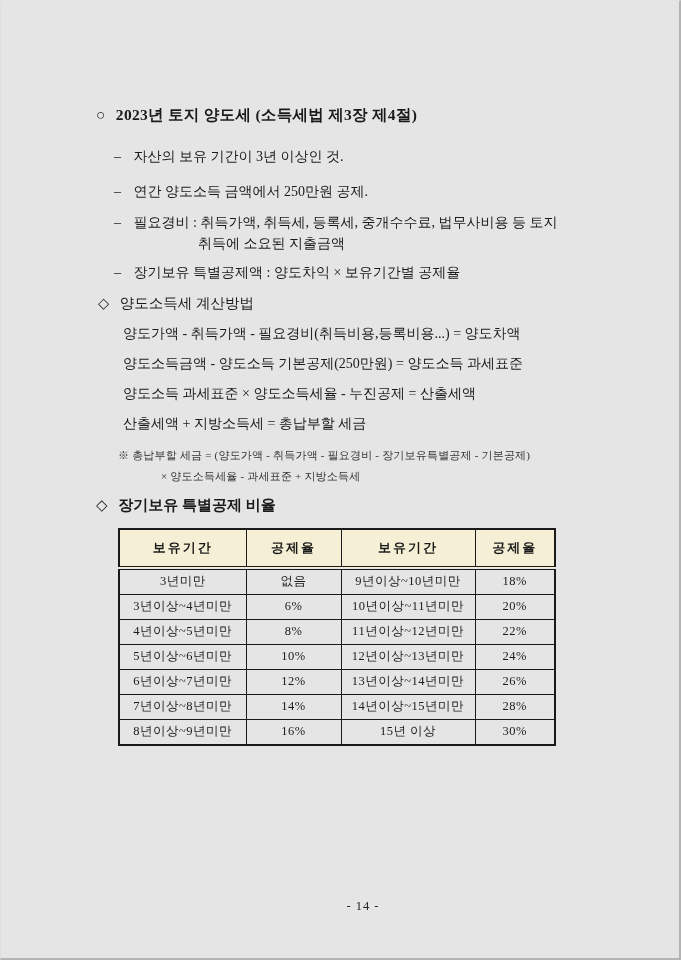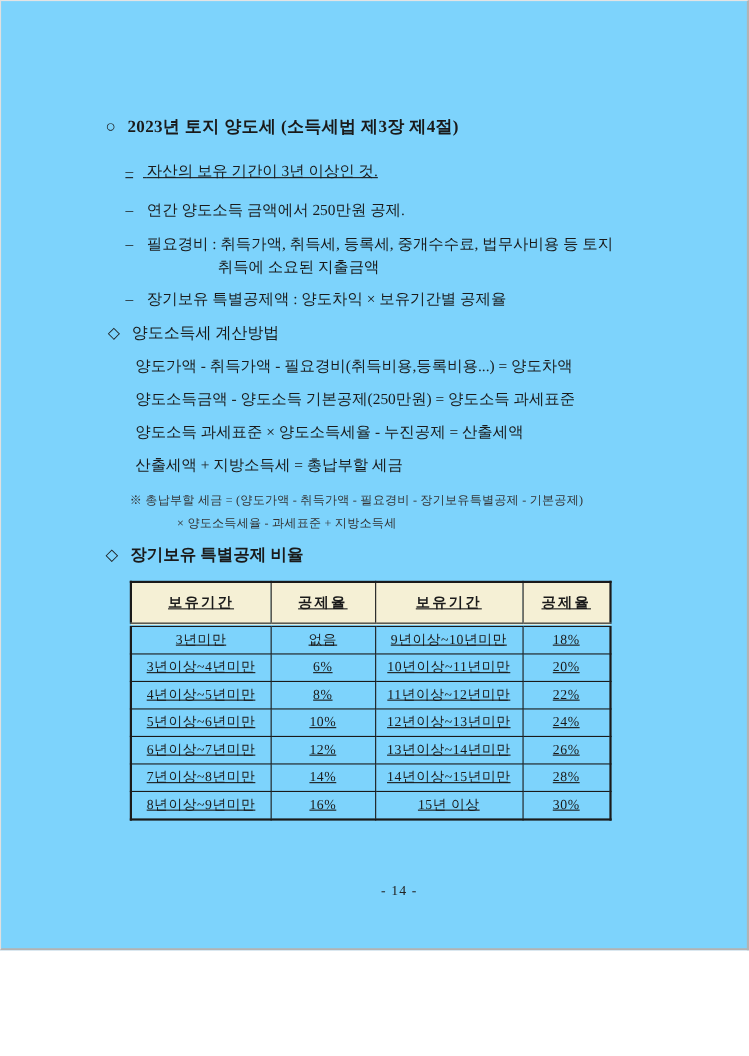--- a/index.html
+++ b/index.html
@@ -3,44 +3,44 @@
 <meta charset="utf-8">
 <style>
   html, body { margin: 0; padding: 0; background: #ffffff; }
   body {
     font-family: "Liberation Serif", "DejaVu Serif", serif;
     color: #1a1a1a;
   }
   .page {
     position: relative;
     width: 681px;
-    height: 864px;
+    height: 960px;
     box-sizing: border-box;
-    background: #7dd3fc;
+    background: #e5e5e5;
     border-top: 1px solid #e4e4e4;
     border-left: 1px solid #e0e0e0;
     border-right: 2px solid #b3b3b3;
     border-bottom: 2px solid #b3b3b3;
     overflow: hidden;
   }
   .content { padding: 104px 40px 0 95px; }
 
   p { margin: 0; line-height: 1.35; }
 
   .title {
     margin: 0;
     font-size: 15.5px;
     font-weight: bold;
     letter-spacing: 0.3px;
   }
   .title .marker { margin-right: 6px; }
 
   .bullet { font-size: 14px; }
   .bullet .dash { margin-right: 9px; }
-  .b1 { margin: 22px 0 0 18px; text-decoration: underline; }
+  .b1 { margin: 22px 0 0 18px; }
   .b2 { margin: 16px 0 0 18px; }
   .b3 { margin: 12px 0 0 18px; }
   .b3cont { margin: 2px 0 0 102px; font-size: 14px; }
   .b4 { margin: 10px 0 0 18px; }
 
   .sec-heading {
     margin: 12px 0 0 2px;
     font-size: 14.5px;
     font-weight: normal;
   }
@@ -57,21 +57,20 @@
     font-weight: bold;
   }
   .table-heading .marker { margin-right: 7px; }
 
   table.deduction {
     margin: 12px 0 0 22px;
     border-collapse: collapse;
     table-layout: fixed;
     width: 436px;
     border: 2px solid #1a1a1a;
-    text-decoration: underline;
   }
   table.deduction th {
     border: 1px solid #1a1a1a;
     border-bottom: 4px double #1a1a1a;
     height: 36px;
     font-size: 13px;
     font-weight: bold;
     text-align: center;
     letter-spacing: 2px;
     padding: 0;

